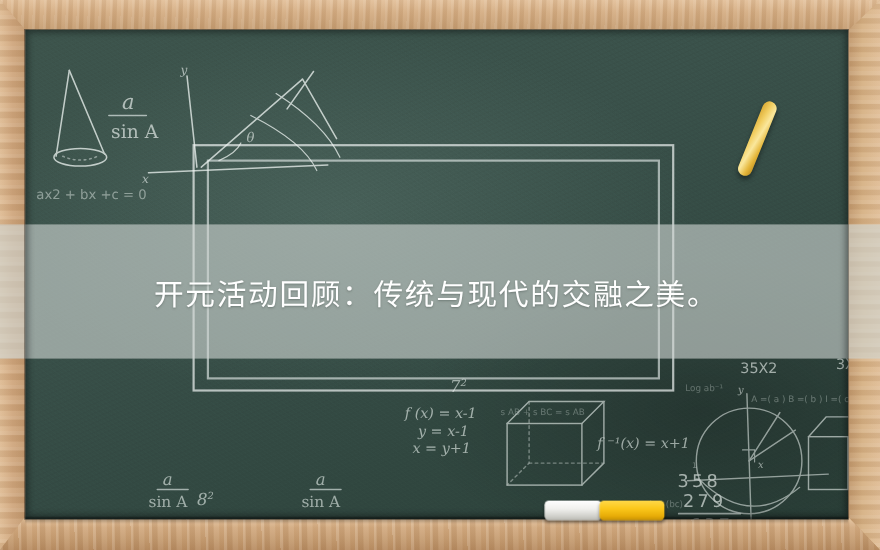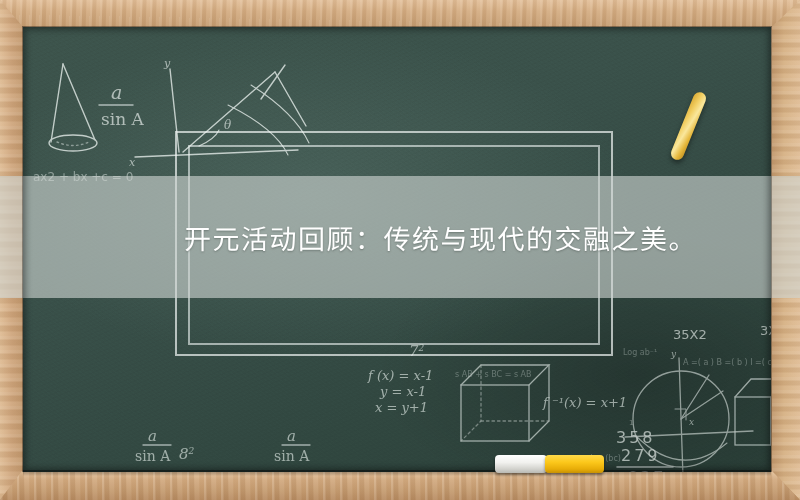--- a/index.html
+++ b/index.html
@@ -97,24 +97,24 @@
     left:152px;top:104px;width:438px;height:225px;
     border-width:2px;border-color:rgba(240,245,243,.82);
   }
   .rect-inner{
     left:165px;top:118px;width:412px;height:200px;
     border-width:2px;border-color:rgba(235,242,240,.72);
   }
 
   
   .band{
-    position:absolute;left:0;top:176px;width:800px;height:122px;
+    position:absolute;left:0;top:204px;width:800px;height:122px;
     background:rgba(207,213,210,.62);
     z-index:6;
-    display:flex;align-items:center;padding-left:44px;
+    display:flex;align-items:center;
   }
   .band-text{
     margin-left:140px;
     color:#ffffff;
     font-size:27px;
     letter-spacing:1.5px;
     font-weight:400;
     white-space:nowrap;
     text-shadow:0 1px 2px rgba(60,70,66,.45);
     font-family:"DejaVu Sans","Liberation Sans",sans-serif;

